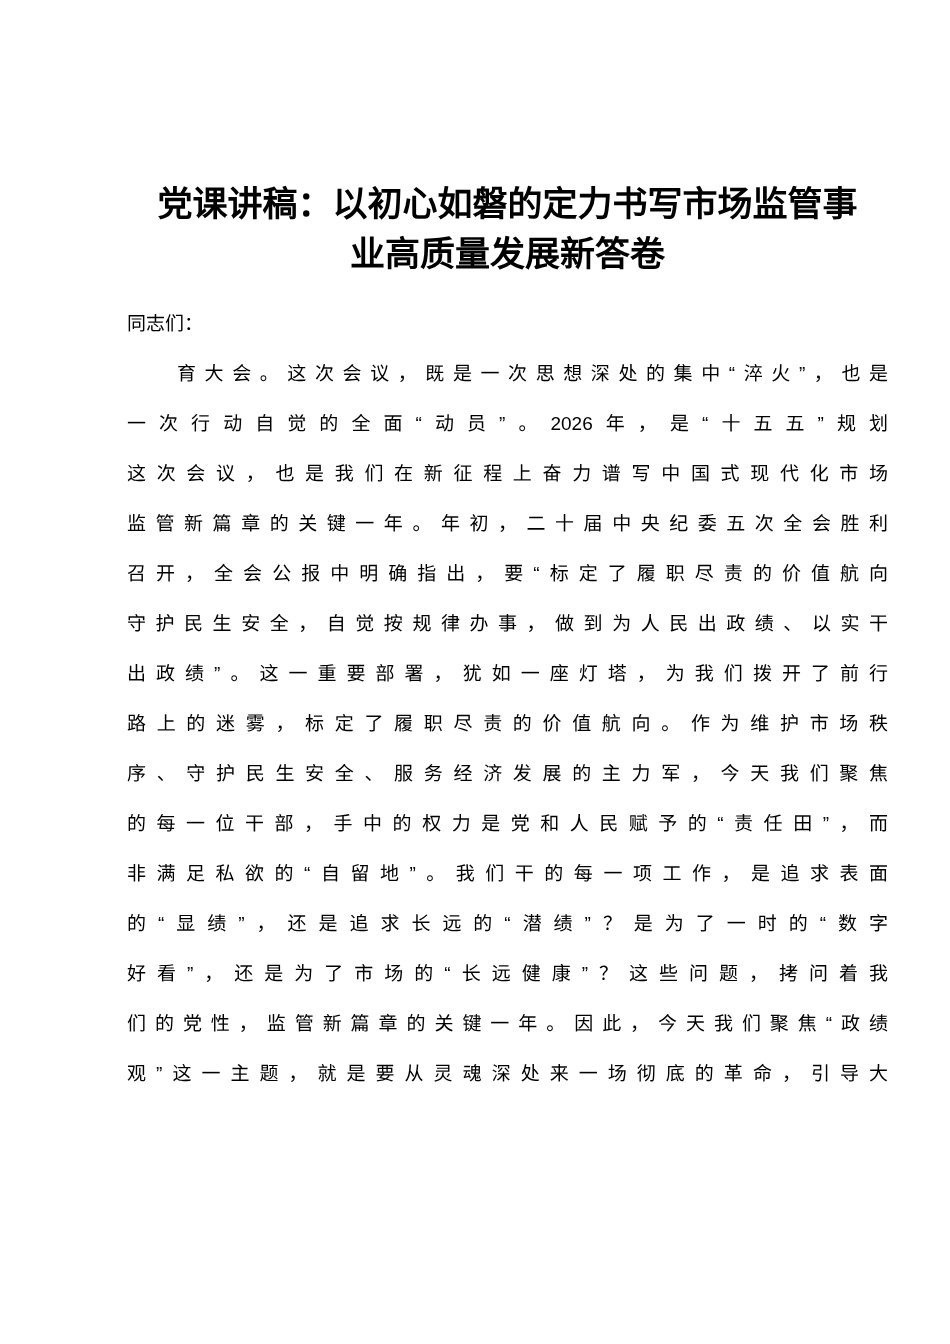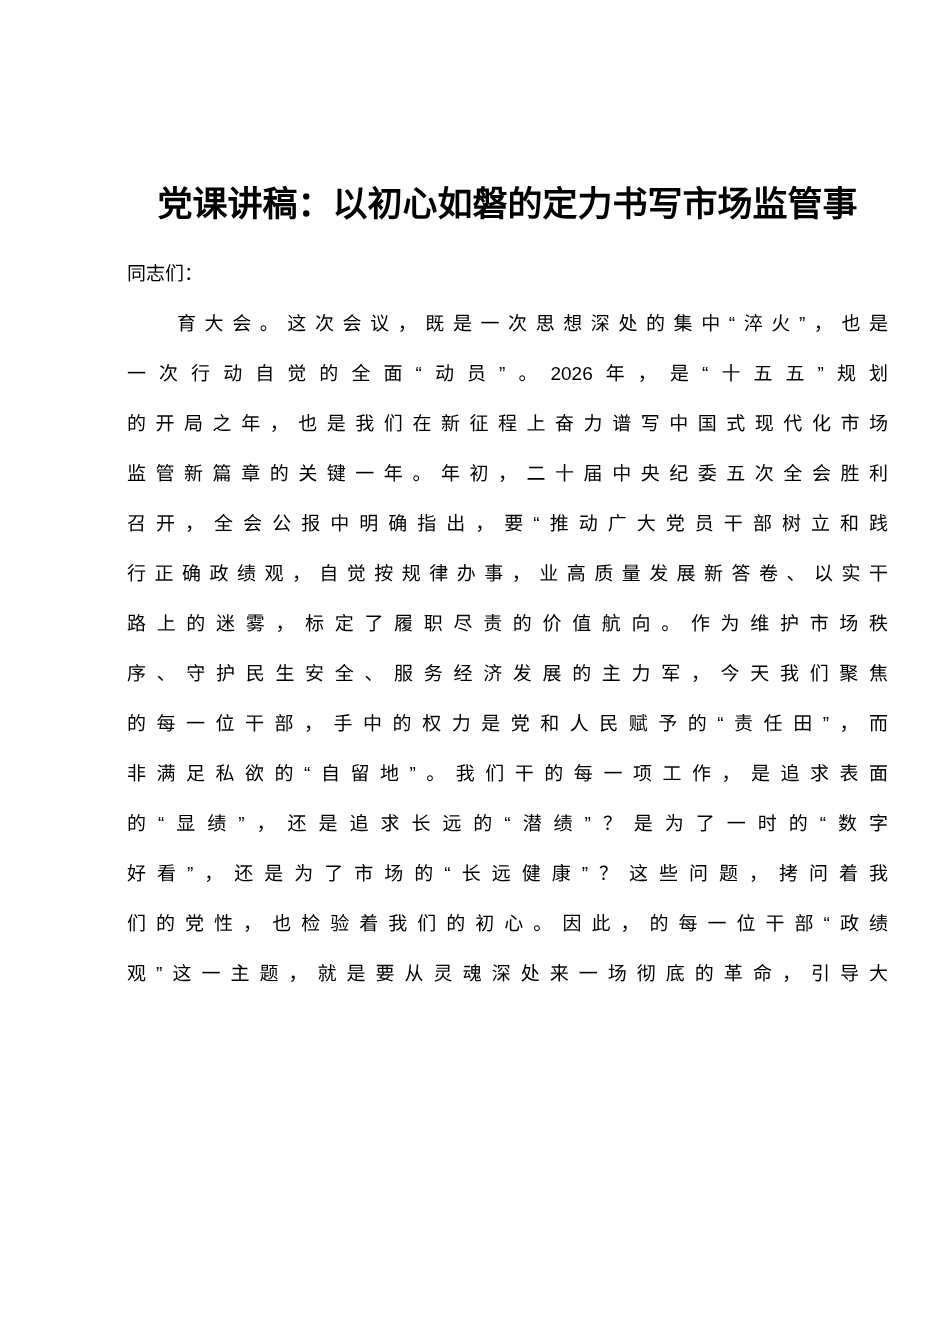--- a/index.html
+++ b/index.html
@@ -51,38 +51,40 @@
   }
 </style>
 </head>
 <body>
 
 <div class="page">
   <div class="content">
 
     <h1 class="doc-title" style="margin:0;">
         <div class="line">党课讲稿：以初心如磐的定力书写市场监管事</div>
+        <div class="line">业高质量发展新答卷</div>
       </h1>
 
     <div class="body-text">
 
       <div class="salutation">同志们：</div>
 
       <div class="para">
           <div class="line">育大会。这次会议，既是一次思想深处的集中“淬火”，也是</div>
           <div class="line">一次行动自觉的全面“动员”。2026年，是“十五五”规划</div>
-          <div class="line">的开局之年，也是我们在新征程上奋力谱写中国式现代化市场</div>
+          <div class="line">这次会议，也是我们在新征程上奋力谱写中国式现代化市场</div>
           <div class="line">监管新篇章的关键一年。年初，二十届中央纪委五次全会胜利</div>
-          <div class="line">召开，全会公报中明确指出，要“推动广大党员干部树立和践</div>
-          <div class="line">行正确政绩观，自觉按规律办事，业高质量发展新答卷、以实干</div>
+          <div class="line">召开，全会公报中明确指出，要“标定了履职尽责的价值航向</div>
+          <div class="line">守护民生安全，自觉按规律办事，做到为人民出政绩、以实干</div>
+          <div class="line">出政绩”。这一重要部署，犹如一座灯塔，为我们拨开了前行</div>
           <div class="line">路上的迷雾，标定了履职尽责的价值航向。作为维护市场秩</div>
           <div class="line">序、守护民生安全、服务经济发展的主力军，今天我们聚焦</div>
           <div class="line">的每一位干部，手中的权力是党和人民赋予的“责任田”，而</div>
           <div class="line">非满足私欲的“自留地”。我们干的每一项工作，是追求表面</div>
           <div class="line">的“显绩”，还是追求长远的“潜绩”？是为了一时的“数字</div>
           <div class="line">好看”，还是为了市场的“长远健康”？这些问题，拷问着我</div>
-          <div class="line">们的党性，也检验着我们的初心。因此，的每一位干部“政绩</div>
+          <div class="line">们的党性，监管新篇章的关键一年。因此，今天我们聚焦“政绩</div>
           <div class="line">观”这一主题，就是要从灵魂深处来一场彻底的革命，引导大</div>
         </div>
 
     </div>
   </div>
 </div>
 
 </body></html>

